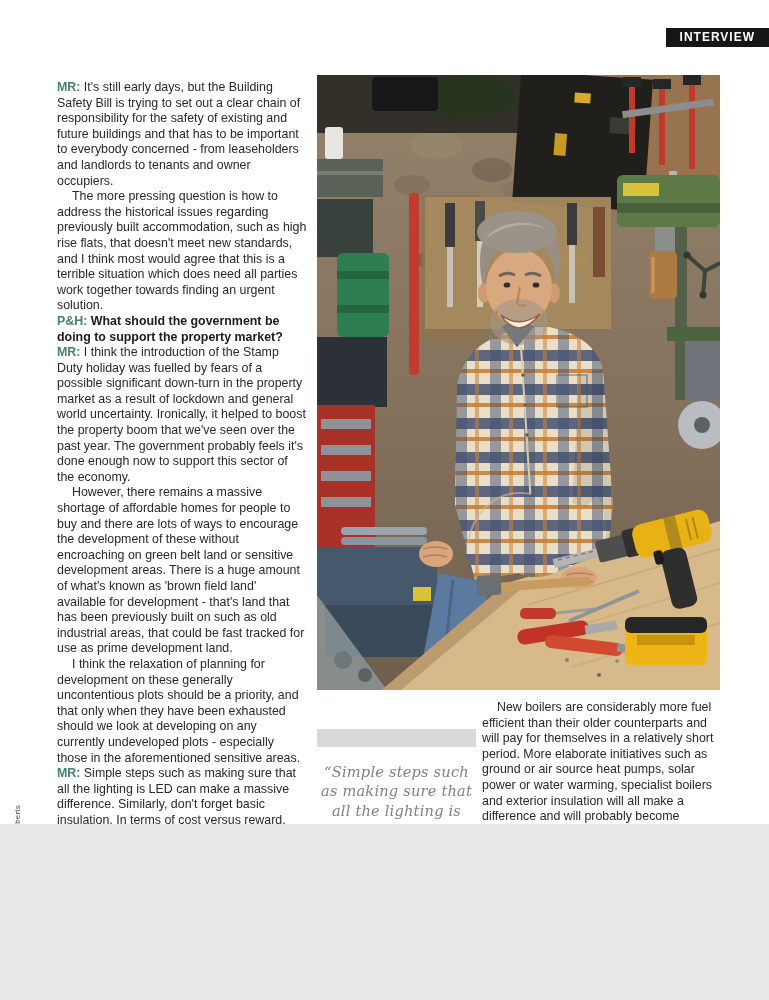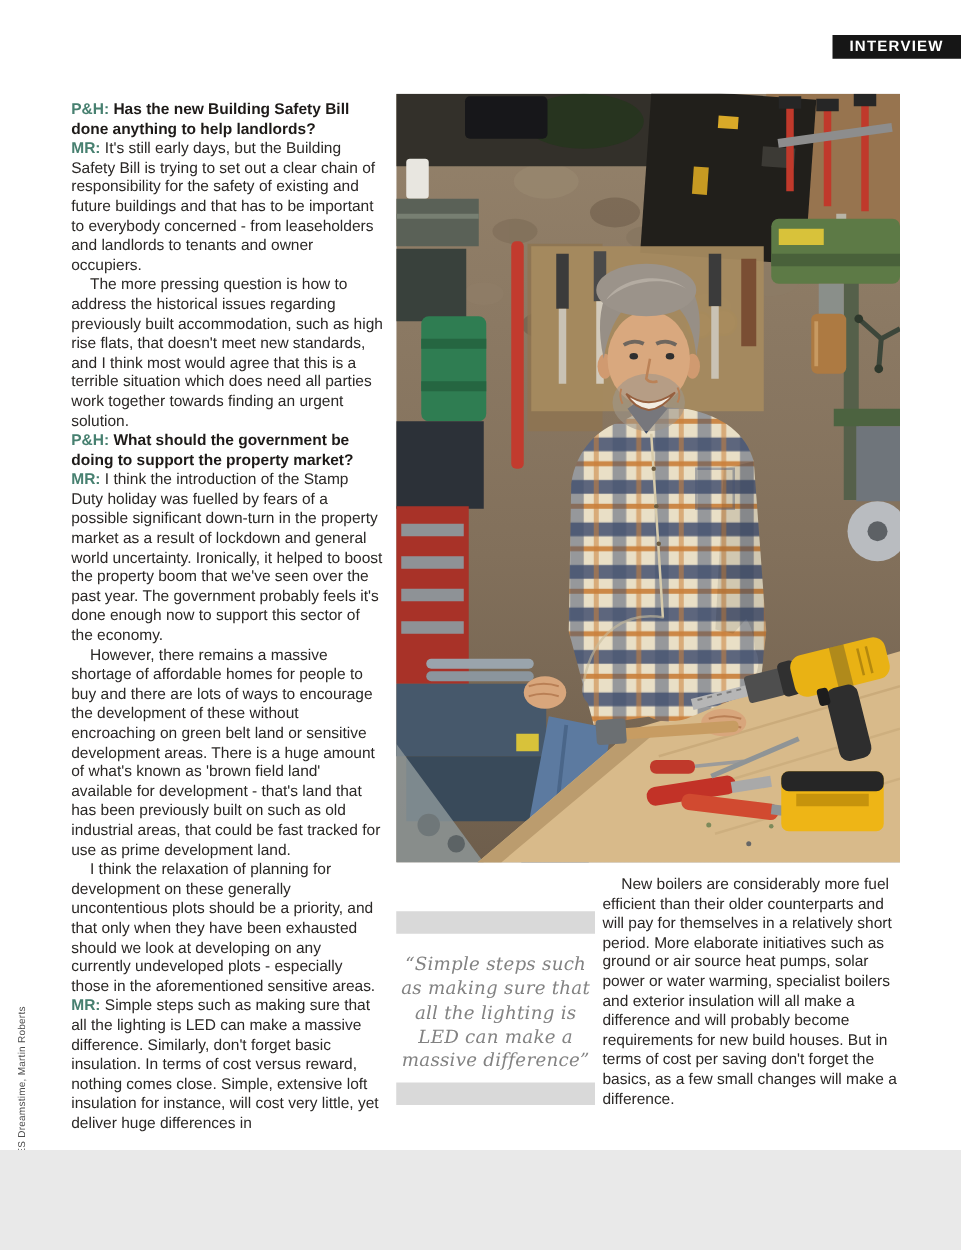--- a/index.html
+++ b/index.html
@@ -1,17 +1,17 @@
 <!DOCTYPE html>
 <html><head>
 <meta charset="utf-8">
 <style>
   html,body{margin:0;padding:0;background:#e9e9e9;}
   .page{
-    position:relative;width:769px;height:920px;background:#ffffff;
+    position:relative;width:769px;height:824px;background:#ffffff;
     font-family:"Liberation Sans","DejaVu Sans",sans-serif;
     color:#2b2826;overflow:hidden;margin:0 auto;
   }
   
   .badge{
     position:absolute;top:28px;right:0;background:#161616;color:#ffffff;
     font-size:12px;font-weight:700;letter-spacing:1px;
     padding:3px 14px 3px 14px;line-height:13px;
   }
   
@@ -48,21 +48,20 @@
 <body>
 
 <div class="page">
 
   <div class="badge">INTERVIEW</div>
 
   <div class="credit">IMAGES Dreamstime, Martin Roberts</div>
 
   <main class="left-col">
     <div class="qa-block">
-      <p class="question"><span class="tag">P&amp;H:</span> <span>Has the new Building Safety Bill done anything to help landlords?</span></p>
       <p class="answer"><span class="tag">MR:</span> <span>It's still early days, but the Building Safety Bill is trying to set out a clear chain of responsibility for the safety of existing and future buildings and that has to be important to everybody concerned - from leaseholders and landlords to tenants and owner occupiers.</span></p>
       <p class="indent">The more pressing question is how to address the historical issues regarding previously built accommodation, such as high rise flats, that doesn't meet new standards, and I think most would agree that this is a terrible situation which does need all parties work together towards finding an urgent solution.</p>
     </div>
 
     <div class="qa-block">
       <p class="question"><span class="tag">P&amp;H:</span> <span>What should the government be doing to support the property market?</span></p>
       <p class="answer"><span class="tag">MR:</span> <span>I think the introduction of the Stamp Duty holiday was fuelled by fears of a possible significant down-turn in the property market as a result of lockdown and general world uncertainty. Ironically, it helped to boost the property boom that we've seen over the past year. The government probably feels it's done enough now to support this sector of the economy.</span></p>
       <p class="indent">However, there remains a massive shortage of affordable homes for people to buy and there are lots of ways to encourage the development of these without encroaching on green belt land or sensitive development areas. There is a huge amount of what's known as 'brown field land' available for development - that's land that has been previously built on such as old industrial areas, that could be fast tracked for use as prime development land.</p>
       <p class="indent">I think the relaxation of planning for development on these generally uncontentious plots should be a priority, and that only when they have been exhausted should we look at developing on any currently undeveloped plots - especially those in the aforementioned sensitive areas.</p>
     </div>

